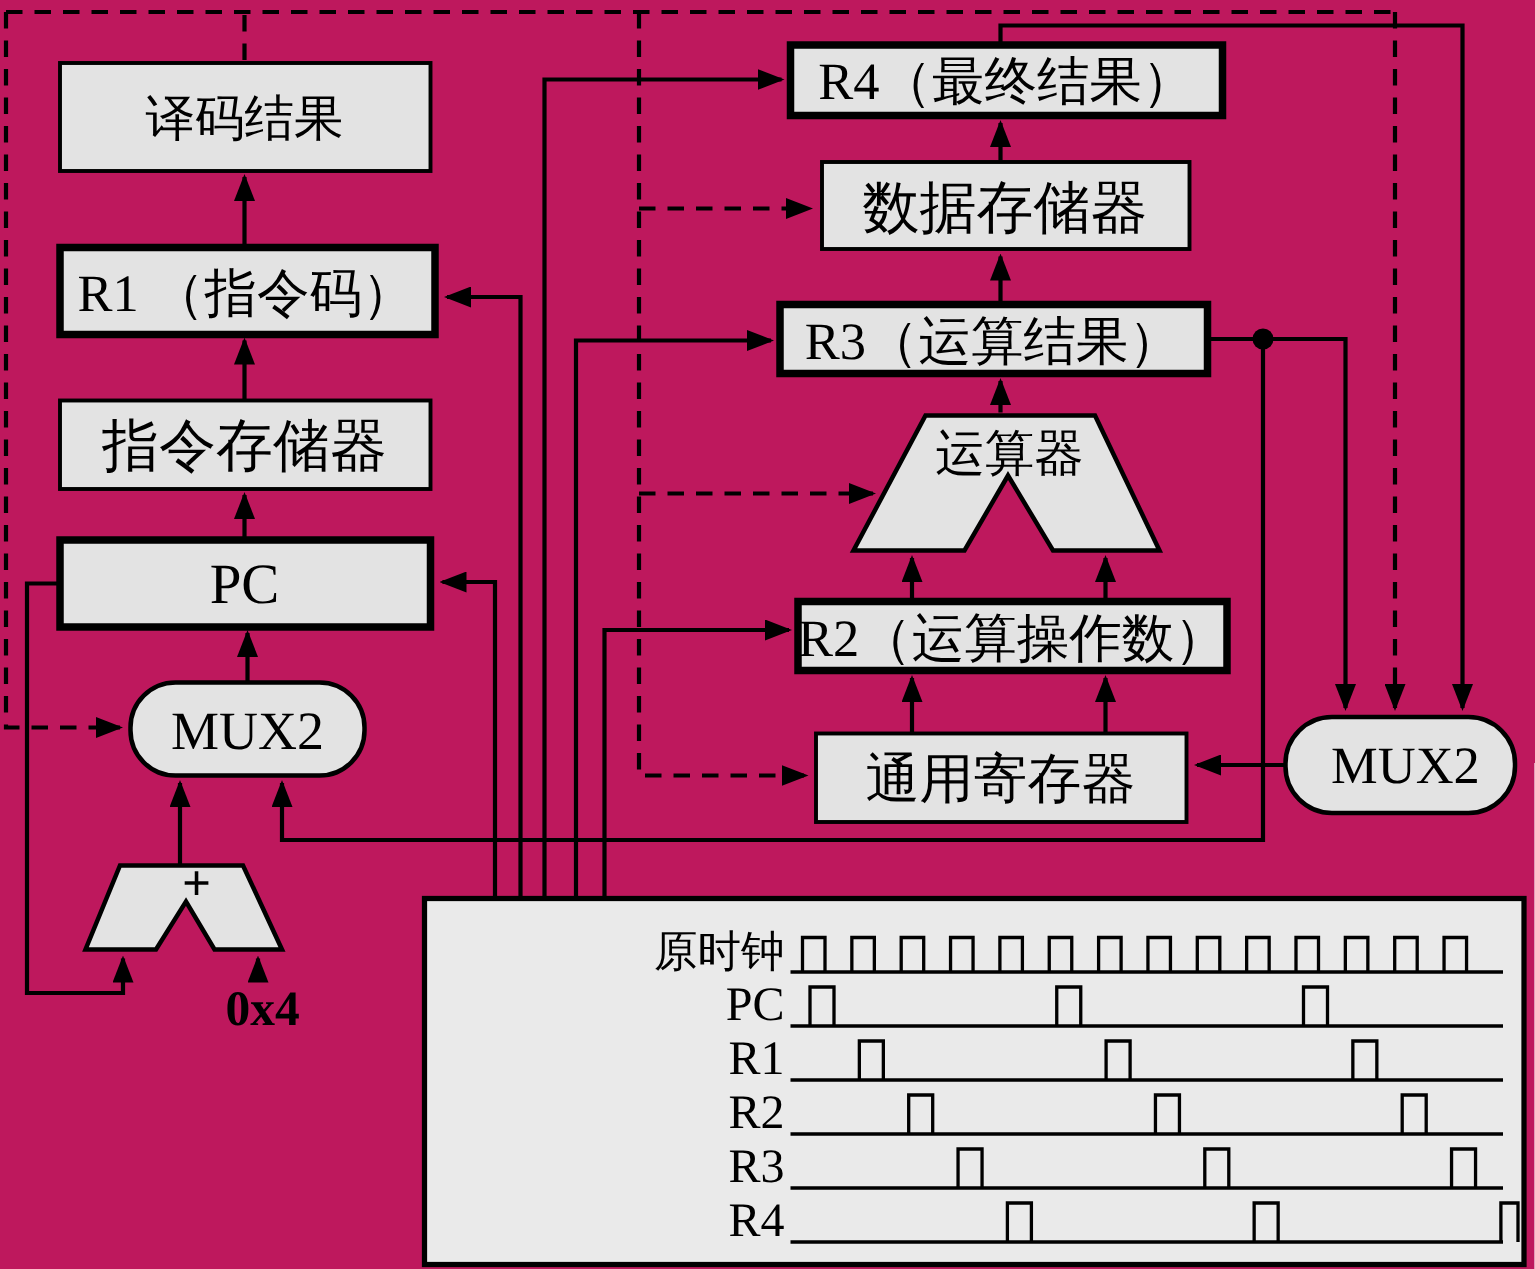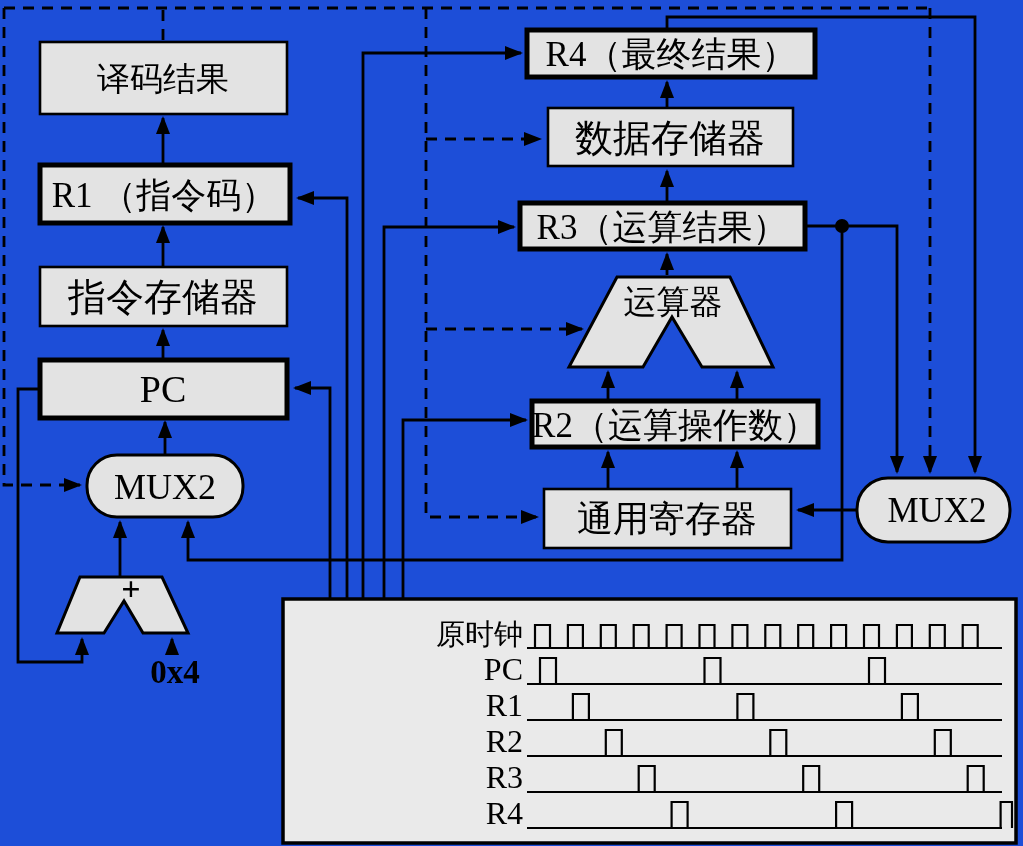--- a/index.html
+++ b/index.html
@@ -1,16 +1,16 @@
 <!DOCTYPE html>
 <html><head>
 <meta charset="utf-8">
 <style>
   html,body { margin:0; padding:0; background:#ffffff; }
-  #stage { position:relative; width:1023px; height:846px; background:#1d4ed8; overflow:hidden; }
+  #stage { position:relative; width:1023px; height:846px; background:#be185d; overflow:hidden; }
   svg { display:block; }
   text.lbl { font-family:"Liberation Serif","DejaVu Serif",serif; fill:#000000; }
   .wire   { stroke:#000000; stroke-width:2.8; fill:none; }
   .wire-d { stroke:#000000; stroke-width:2.8; fill:none; stroke-dasharray:11 8; }
   .box-thin  { stroke:#000000; stroke-width:2.6; }
   .box-thick { stroke:#000000; stroke-width:5; }
   .shape { stroke:#000000; stroke-width:3; }
   .wv { stroke:#000000; stroke-width:2.2; fill:none; }
 </style>
 </head>

